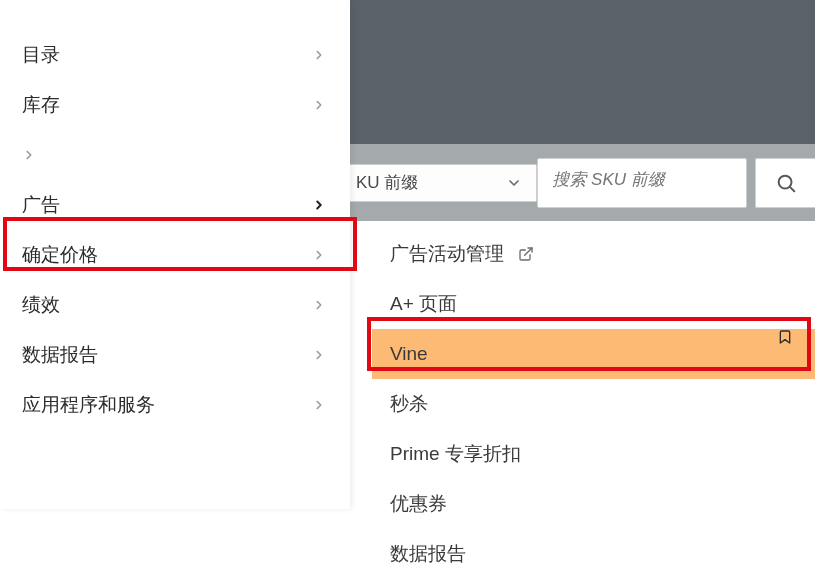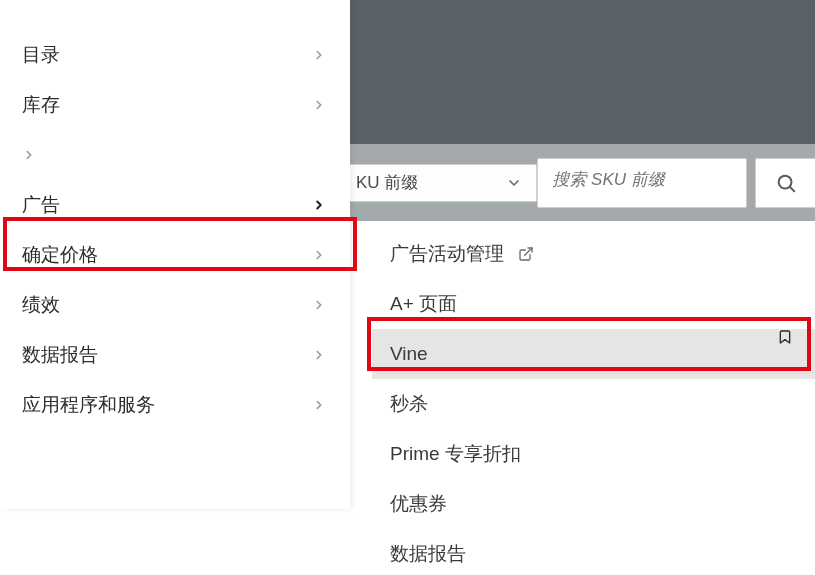--- a/index.html
+++ b/index.html
@@ -18,21 +18,21 @@
 
   .sidebar { position: absolute; left: 0; top: 0; width: 350px; height: 509px; background: #ffffff; box-shadow: 2px 0 6px rgba(0,0,0,0.08); padding-top: 30px; }
   .side-item { height: 50px; display: flex; align-items: center; justify-content: space-between; padding: 0 24px 0 22px; color: #2c2c2c; font-size: 19px; cursor: pointer; }
   .side-item.active { position: relative; }
   .side-item .arrow { color: #9a9a9a; display: flex; align-items: center; }
   .side-item.active .arrow { color: #222; }
   .chev-right { width: 14px; height: 14px; }
 
   .submenu { position: absolute; left: 372px; top: 221px; width: 443px; background: #ffffff; padding-top: 8px; }
   .sub-item { height: 50px; display: flex; justify-content: space-between; padding: 0 22px 0 18px; color: #3a3a3a; font-size: 19px; cursor: pointer; }
-  .sub-item.hover { background: #e5e5e5; }
+  .sub-item.hover { background: #fdba74; }
   .ext-icon, .bm-icon { width: 16px; height: 16px; display: inline-flex; }
   .sub-item .left { display: flex; align-items: center; gap: 10px; }
   .ext-icon { margin-left: 4px; color: #6b6b6b; }
   .bm-icon { color: #2c2c2c; }
 
   
   .hl { position: absolute; border: 4px solid #e30613; pointer-events: none; }
   .hl1 { left: 3px; top: 217px; width: 354px; height: 54px; }
   .hl2 { left: 367px; top: 317px; width: 444px; height: 54px; }
 

